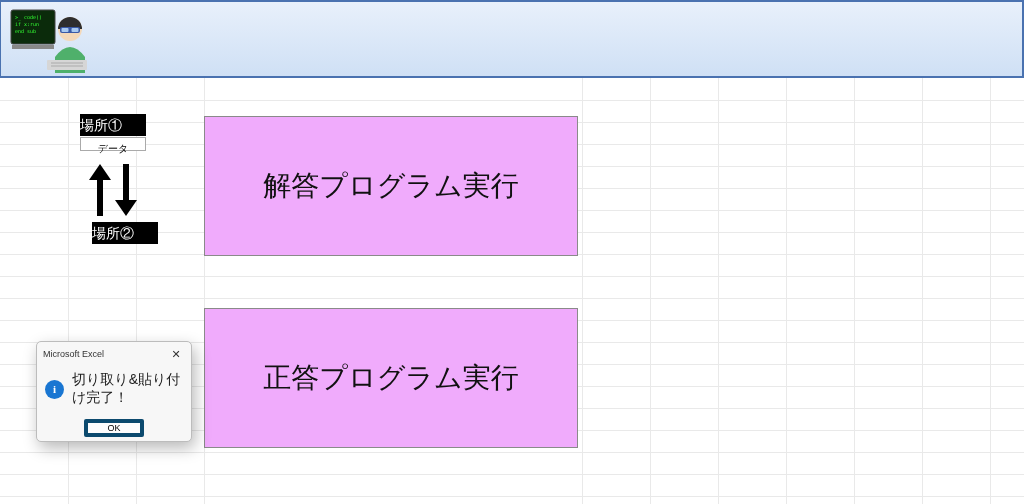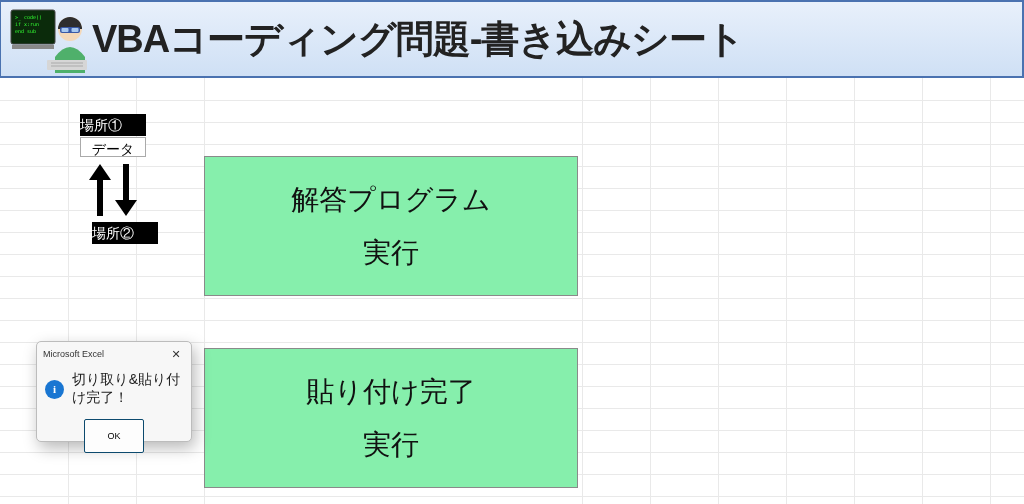--- a/index.html
+++ b/index.html
@@ -59,24 +59,24 @@
       width: 66px;
       height: 22px;
       line-height: 22px;
       font-weight: 500;
     }
     .data-cell {
       position: absolute;
       background: #fff;
       border: 1px solid #aaa;
       width: 66px;
-      height: 20px;
+      height: 14px;
       line-height: 22px;
       text-align: center;
-      font-size: 14px;
+      font-size: 10px;
     }
     .arrows {
       position: absolute;
       left: 80px;
       top: 159px;
       width: 66px;
       height: 62px;
       display: flex;
       justify-content: center;
       align-items: center;
@@ -101,32 +101,31 @@
       border-left: 11px solid transparent;
       border-right: 11px solid transparent;
     }
     .arrow-up .arrow-head { top: 0; border-bottom: 16px solid #000; }
     .arrow-down .arrow-head { bottom: 0; border-top: 16px solid #000; }
     .big-button {
       position: absolute;
       left: 204px;
       width: 374px;
       height: 140px;
-      background: #86efac;
+      background: #f0abfc;
       border: 1px solid #8a8a8a;
       display: flex;
-      flex-direction: column;
+      flex-direction: row;
       align-items: center;
       justify-content: center;
       font-size: 28px;
       font-weight: 400;
       color: #111;
       line-height: 1.9;
       cursor: pointer;
-      margin-top: 40px;
     }
     .dialog {
       position: absolute;
       left: 36px;
       top: 296px;
       width: 156px;
       height: 101px;
       background: #f7f7f7;
       border: 1px solid #bcbcbc;
       border-radius: 5px;
@@ -177,23 +176,23 @@
       font-size: 14px;
       color: #222;
     }
     .dialog-footer {
       display: flex;
       justify-content: center;
       padding: 6px 0 8px 0;
     }
     .dialog-ok {
       width: 60px;
-      height: 34px;
+      height: 18px;
       background: #fdfdfd;
-      border: 1px solid #0c4a6e;
+      border: 4px solid #0c4a6e;
       border-radius: 2px;
       font-size: 9px;
       cursor: pointer;
       display: flex;
       align-items: center;
       justify-content: center;
     }
   </style>
 </head>
 <body>
@@ -210,21 +209,20 @@
       <path d="M51 24 a12 12 0 0 1 24 0" fill="#2e2e2e"></path>
       <rect x="53" y="22" width="20" height="6" rx="2" fill="#3b5aa6"></rect>
       <rect x="54.5" y="23" width="7" height="4" rx="1" fill="#a8c9f0"></rect>
       <rect x="64.5" y="23" width="7" height="4" rx="1" fill="#a8c9f0"></rect>
       <path d="M48 52 q15 -20 30 0 v16 h-30 z" fill="#4fb06b"></path>
       <rect x="40" y="55" width="40" height="10" rx="1" fill="#d6d6d6"></rect>
       <line x1="44" y1="58" x2="76" y2="58" stroke="#aaa" stroke-width="1"></line>
       <line x1="44" y1="61" x2="76" y2="61" stroke="#aaa" stroke-width="1"></line>
     </svg>
   </div>
-  <div class="header-title">VBAコーディング問題-書き込みシート</div>
 </div>
 
 <div class="grid">
   <div class="gridline-v" style="left:68px"></div>
   <div class="gridline-v" style="left:136px"></div>
   <div class="gridline-v" style="left:204px"></div>
   <div class="gridline-v" style="left:582px"></div>
   <div class="gridline-v" style="left:650px"></div>
   <div class="gridline-v" style="left:718px"></div>
   <div class="gridline-v" style="left:786px"></div>
@@ -267,21 +265,21 @@
 </div>
 
 <div class="label-black" style="left:92px; top:222px">場所②</div>
 
 <div class="big-button" style="top:116px">
   <span>解答プログラム</span>
   <span>実行</span>
 </div>
 
 <div class="big-button" style="top:308px">
-  <span>貼り付け完了</span>
+  <span>正答プログラム</span>
   <span>実行</span>
 </div>
 
 <div class="dialog">
   <div class="dialog-titlebar">
     <span>Microsoft Excel</span>
     <span class="dialog-close">✕</span>
   </div>
   <div class="dialog-body">
     <div class="dialog-icon">i</div>

